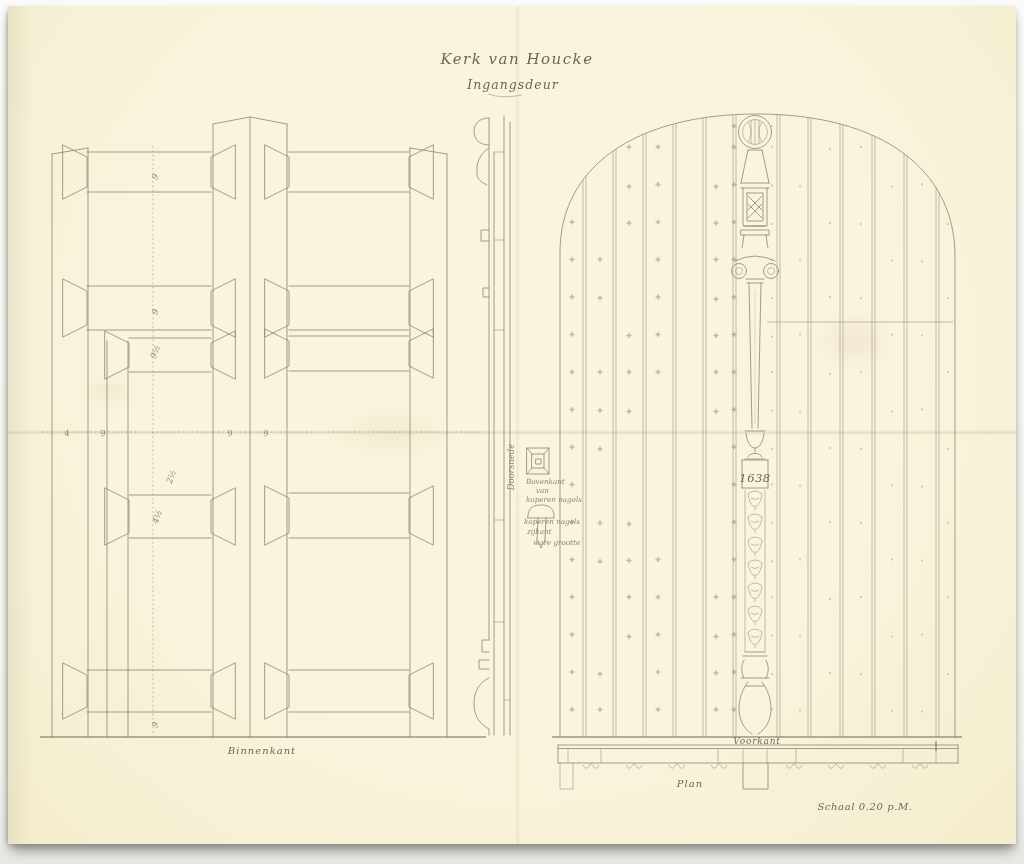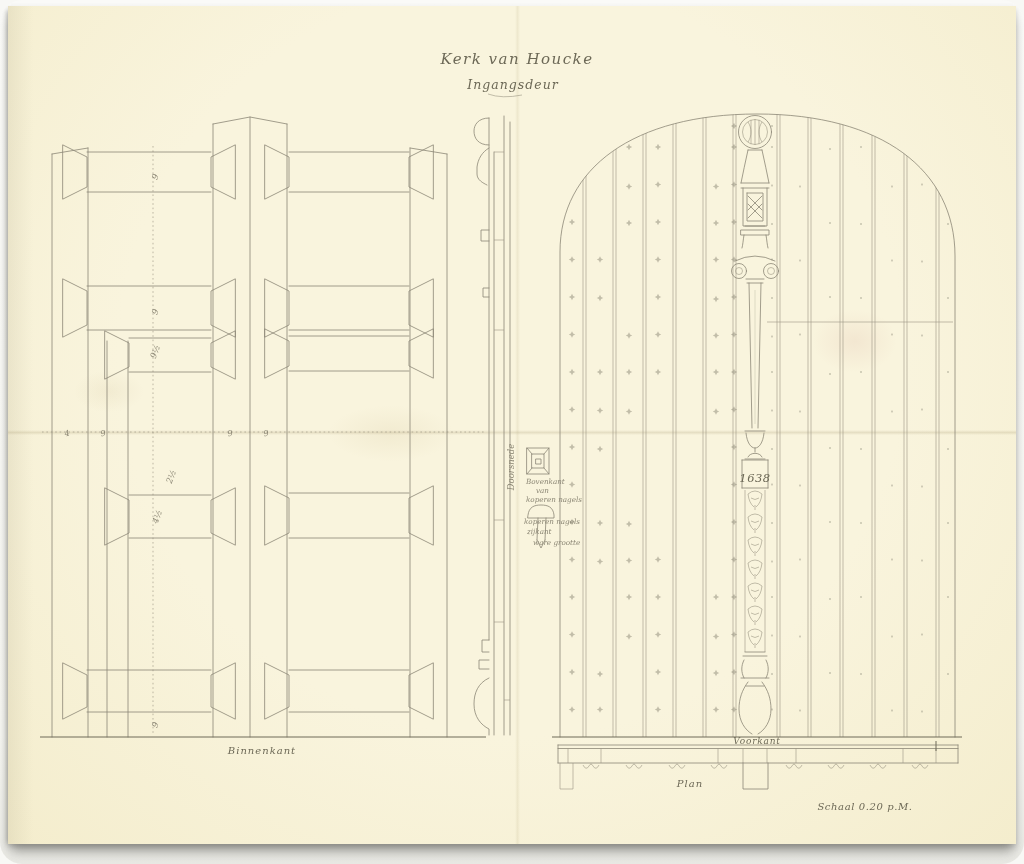--- a/index.html
+++ b/index.html
@@ -1,16 +1,16 @@
 <!DOCTYPE html>
 <html><head>
 <meta charset="utf-8">
 <style>
   html,body{margin:0;padding:0;background:#f8f8f5;}
-  .stage{position:relative;width:1024px;height:864px;overflow:hidden;background:linear-gradient(180deg,#fafaf8 0%,#f4f4f0 85%,#e9e9e4 100%);font-family:"DejaVu Serif",serif;border-radius:22px;}
+  .stage{position:relative;width:1024px;height:864px;overflow:hidden;background:linear-gradient(180deg,#fafaf8 0%,#f4f4f0 85%,#e9e9e4 100%);font-family:"DejaVu Serif",serif;}
   .paper{
     position:absolute;left:8px;top:6px;width:1008px;height:838px;
     background:
       radial-gradient(ellipse 60px 45px at 84% 40%, rgba(205,150,135,.14), transparent 70%),
       radial-gradient(ellipse 90px 40px at 38% 51%, rgba(190,170,120,.12), transparent 70%),
       radial-gradient(ellipse 50px 30px at 10% 46%, rgba(180,160,110,.10), transparent 70%),
       linear-gradient(to bottom, rgba(150,135,90,0) 50.6%, rgba(150,135,90,.20) 50.9%, rgba(150,135,90,0) 51.2%),
       linear-gradient(to right, rgba(160,145,95,0) 50.3%, rgba(160,145,95,.12) 50.55%, rgba(160,145,95,0) 50.8%),
       linear-gradient(to right, rgba(120,110,80,.10), rgba(120,110,80,0) 2.5%),
       radial-gradient(ellipse at 50% 42%, #f9f4dd 55%, #f4edcd 100%);

